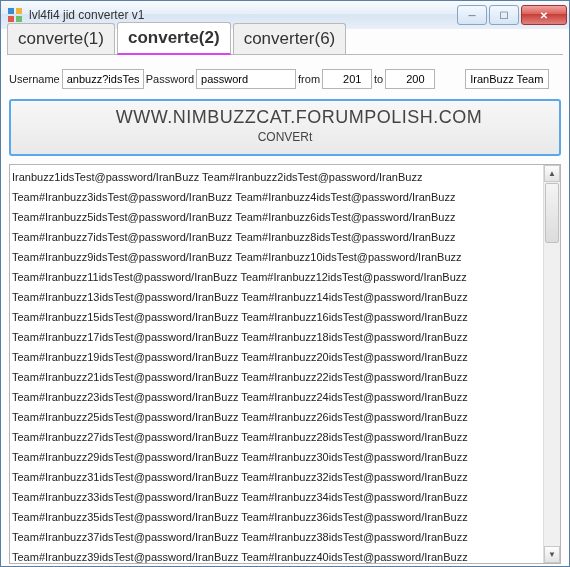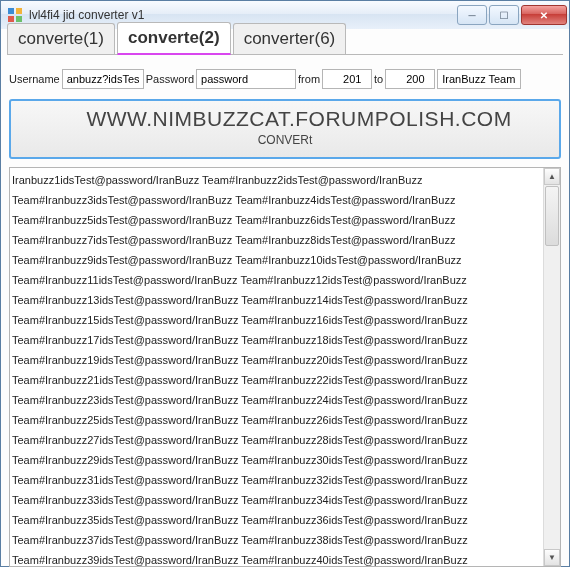--- a/index.html
+++ b/index.html
@@ -95,32 +95,32 @@
     border: 1px solid #b5b5b5;
     height: 20px;
     padding: 2px 4px;
     font-family: inherit;
     font-size: 11px;
     background: #fff;
   }
   .tb-user { width: 82px; }
   .tb-pass { width: 100px; }
   .tb-num { width: 50px; padding-left: 20px; }
-  .tb-team { width: 84px; }
+  .tb-team { width: 84px; margin-left: 28px; }
   .convert-panel {
     border: 2px solid #5aa8ea;
     border-radius: 3px;
     background: linear-gradient(to bottom, #f7f7f7, #e9e9e9);
     text-align: center;
     padding: 6px 0 10px 0;
     margin: 0 2px 8px 2px;
     cursor: pointer;
   }
   .convert-url {
-    font-size: 21px;
+    font-size: 18px;
     letter-spacing: 0.5px;
     color: #444;
     font-family: Arial, sans-serif;
     padding-left: 28px;
   }
   .convert-label {
     font-size: 12px;
     color: #444;
     margin-top: 2px;
     text-align: center;

